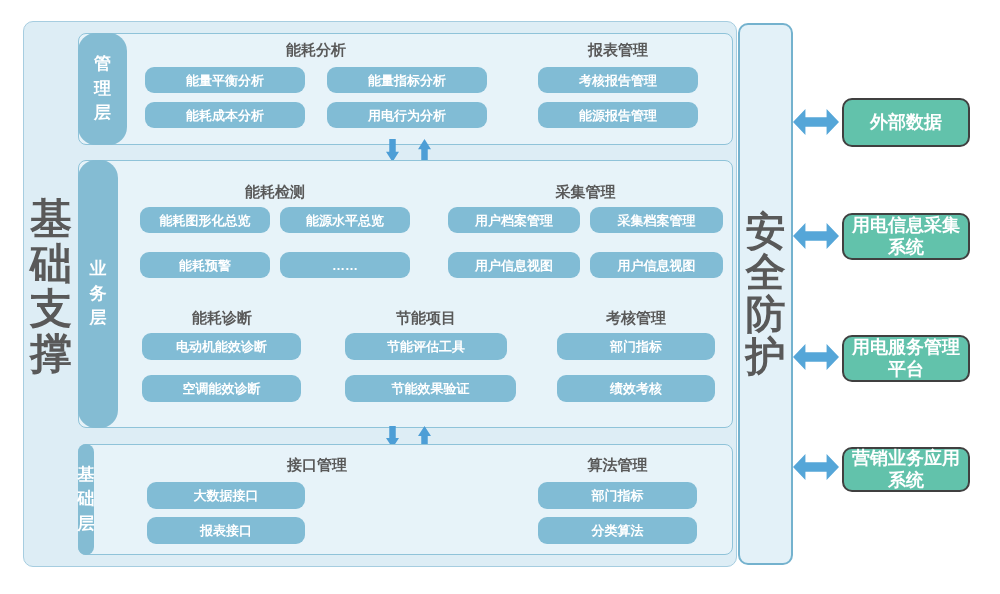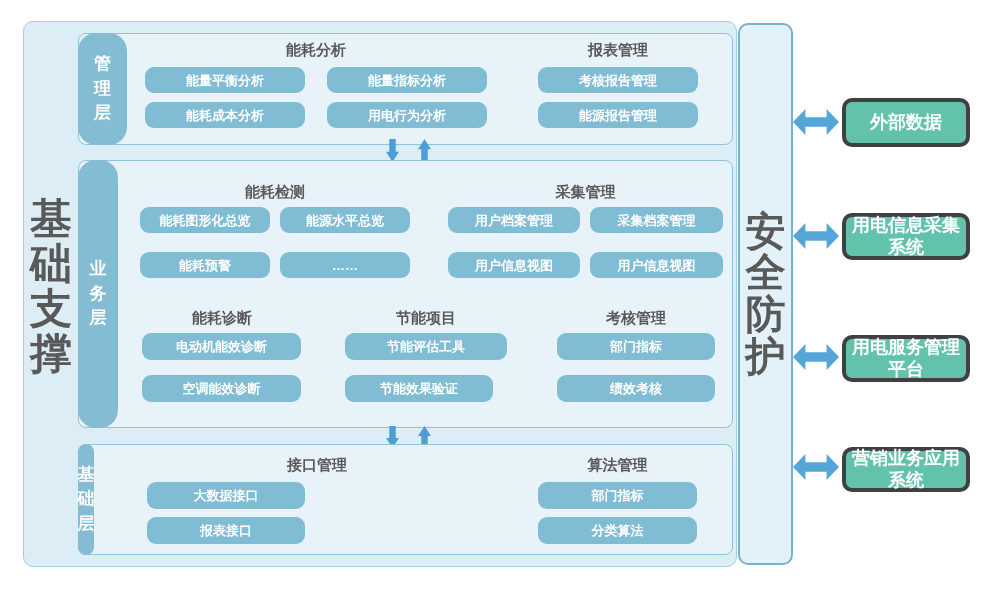--- a/index.html
+++ b/index.html
@@ -75,21 +75,21 @@
     width: 44px;
     color: #595959;
     font-weight: bold;
     font-size: 40px;
     line-height: 1.04;
     text-align: center;
     word-break: break-all;
   }
   .green-box {
     background: #62c2ab;
-    border: 4px solid #404040;
+    border: 2px solid #404040;
     border-radius: 10px;
     color: #ffffff;
     font-weight: bold;
     font-size: 18px;
     line-height: 1.22;
     display: flex;
     align-items: center;
     justify-content: center;
     text-align: center;
     white-space: pre-line;
@@ -149,21 +149,21 @@
   <div class="abs module-box" style="left:590px; top:207px; width:133px; height:26px;">采集档案管理</div>
   <div class="abs module-box" style="left:448px; top:252px; width:132px; height:26px;">用户信息视图</div>
   <div class="abs module-box" style="left:590px; top:252px; width:133px; height:26px;">用户信息视图</div>
 
   <div class="abs group-title" style="left:142px; top:310px; width:160px;">能耗诊断</div>
   <div class="abs module-box" style="left:142px; top:333px; width:159px; height:27px;">电动机能效诊断</div>
   <div class="abs module-box" style="left:142px; top:375px; width:159px; height:27px;">空调能效诊断</div>
 
   <div class="abs group-title" style="left:345px; top:310px; width:162px;">节能项目</div>
   <div class="abs module-box" style="left:345px; top:333px; width:162px; height:27px;">节能评估工具</div>
-  <div class="abs module-box" style="left:345px; top:375px; width:148px; height:27px;">节能效果验证</div>
+  <div class="abs module-box" style="left:345px; top:375px; width:171px; height:27px;">节能效果验证</div>
 
   <div class="abs group-title" style="left:557px; top:310px; width:158px;">考核管理</div>
   <div class="abs module-box" style="left:557px; top:333px; width:158px; height:27px;">部门指标</div>
   <div class="abs module-box" style="left:557px; top:375px; width:158px; height:27px;">绩效考核</div>
 
   <div class="abs arrow-down" style="left:386px; top:426px; width:13px; height:22px;"></div>
   <div class="abs arrow-up" style="left:418px; top:426px; width:13px; height:22px;"></div>
 
   <div class="abs panel" style="left:78px; top:444px; width:655px; height:111px;"></div>
   <div class="abs layer-tab" style="left:78px; top:444px; width:16px; height:111px;">

